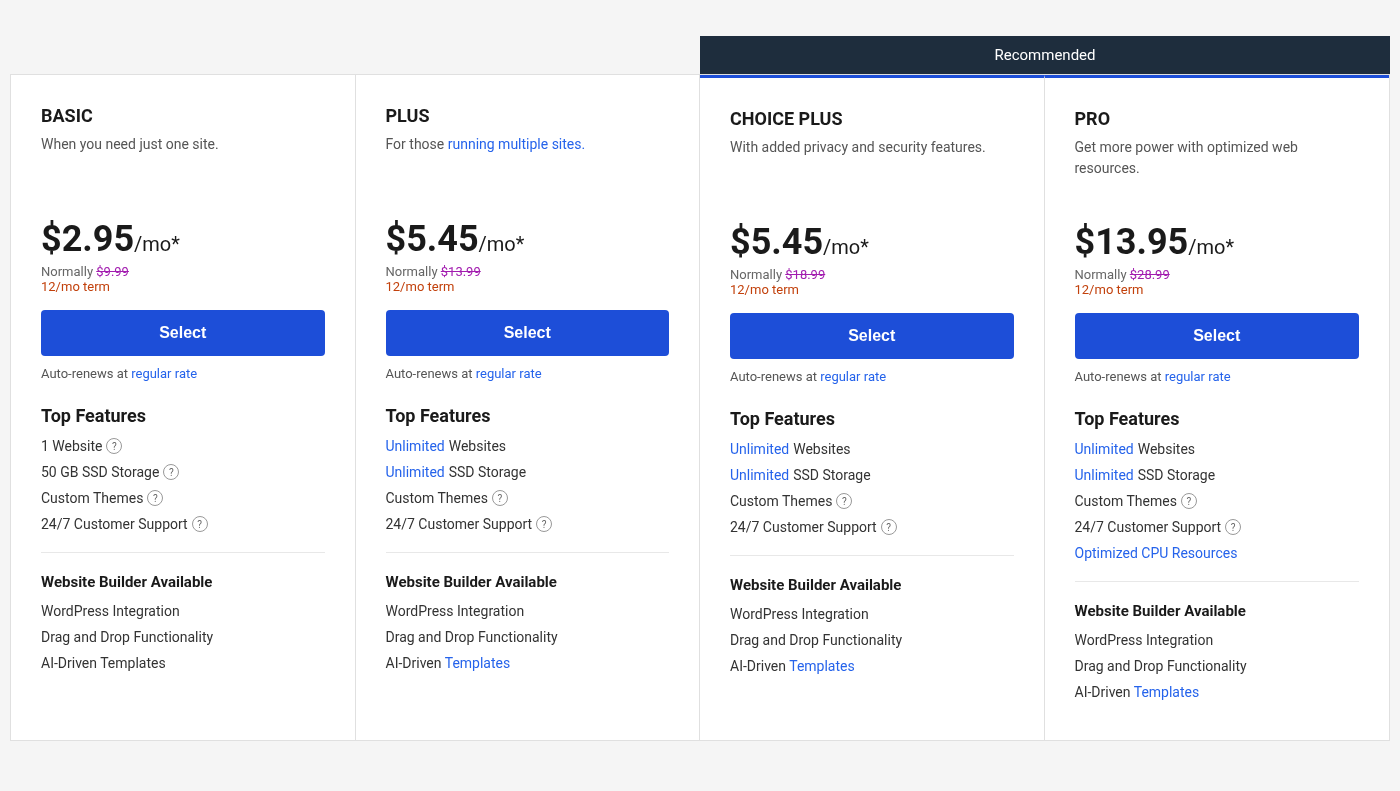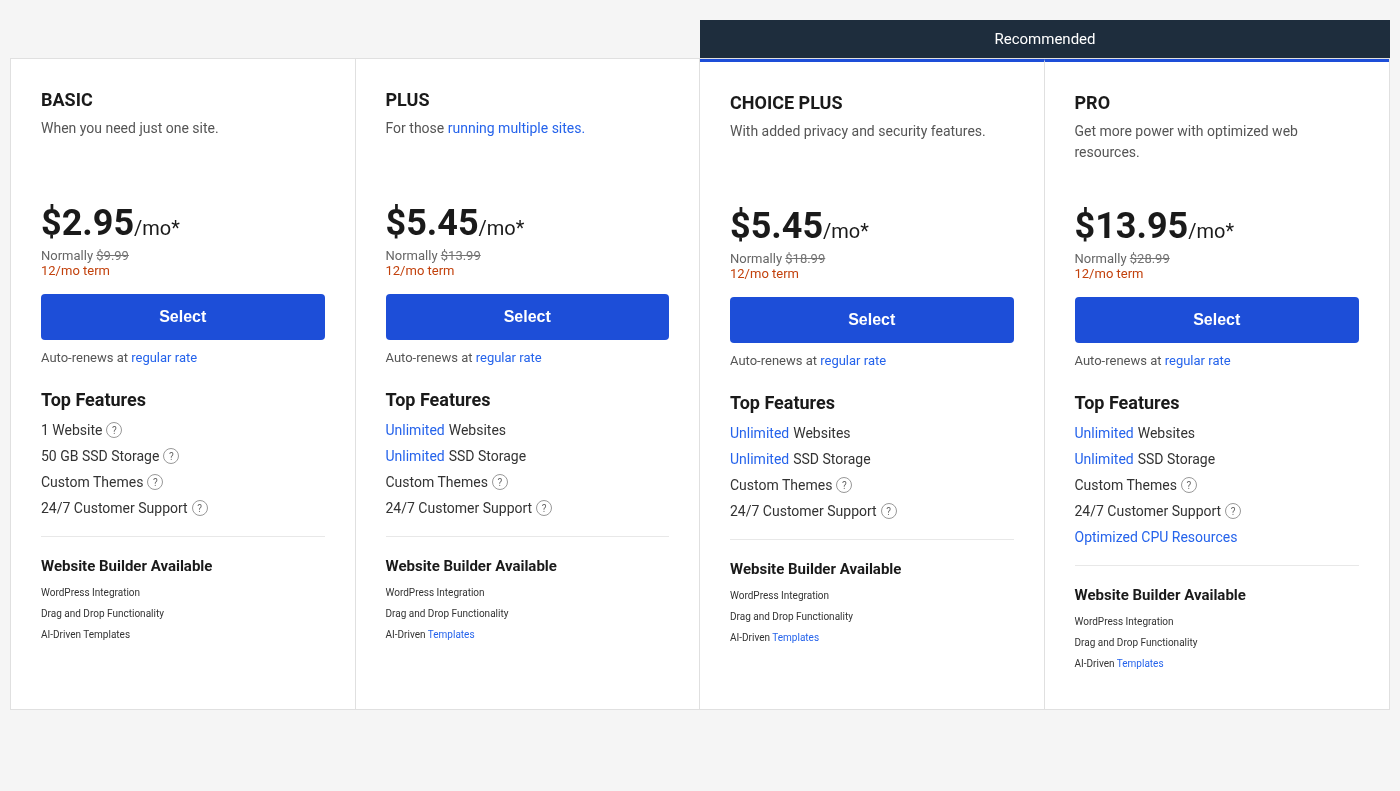--- a/index.html
+++ b/index.html
@@ -3,21 +3,21 @@
   <meta charset="utf-8">
   <style>
     * { box-sizing: border-box; margin: 0; padding: 0; }
     body {
       font-family: -apple-system, BlinkMacSystemFont, 'Segoe UI', Roboto, sans-serif;
       background: #f5f5f5;
       color: #333;
     }
     .pricing-wrapper {
       max-width: 1400px;
-      margin: 0 auto;
+      margin: 16px auto;
       padding: 20px 10px;
     }
     .plans-grid {
       display: grid;
       grid-template-columns: repeat(4, 1fr);
       background: #fff;
       border: 1px solid #e0e0e0;
     }
     .plan-col {
       padding: 30px 30px 30px 30px;
@@ -60,21 +60,21 @@
       font-weight: 400;
       color: #1a1a1a;
     }
     .price-normally {
       font-size: 13px;
       color: #666;
       margin-top: 4px;
     }
     .price-normally s {
       text-decoration: line-through;
-      color: #737373;
+      color: #a21caf;
     }
     .price-term {
       font-size: 13px;
       color: #c2410c;
       margin-bottom: 16px;
     }
     .select-btn {
       display: block;
       width: 100%;
       padding: 14px 10px;
@@ -133,21 +133,21 @@
       border-top: 1px solid #e8e8e8;
       margin: 20px 0;
     }
     .builder-title {
       font-size: 15px;
       font-weight: 700;
       color: #1a1a1a;
       margin-bottom: 12px;
     }
     .builder-item {
-      font-size: 10px;
+      font-size: 14px;
       color: #333;
       margin-bottom: 10px;
     }
     .builder-item a, .builder-item .link {
       color: #2563eb;
       text-decoration: none;
     }
     .top-banner-row {
       display: grid;
       grid-template-columns: repeat(4, 1fr);

